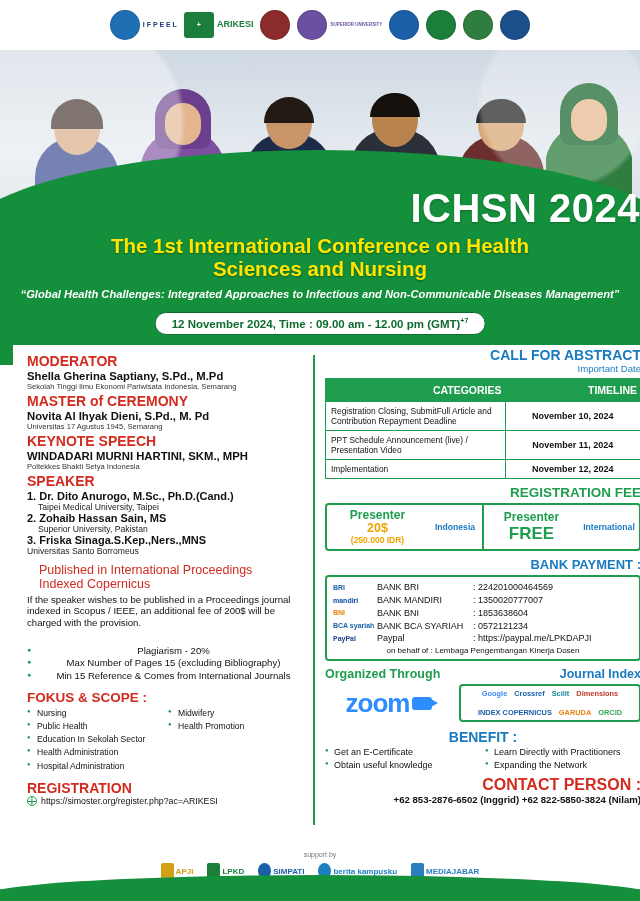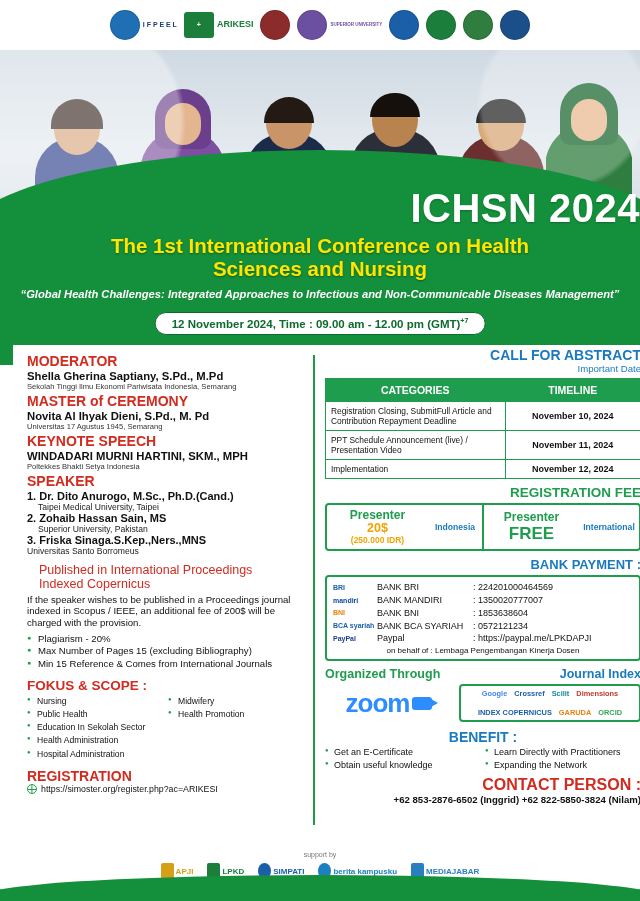--- a/index.html
+++ b/index.html
@@ -101,21 +101,21 @@
   
   .left { position:absolute; top:8px; left:14px; width:282px; }
   .h-red { color:#d22b1f; font-size:14px; font-weight:bold; margin:0 0 1px; }
   .name { font-size:11.3px; font-weight:bold; color:#111; margin:0; }
   .inst { font-size:7.6px; color:#333; margin:0 0 2px; }
   .spk-list { margin:1px 0 0; padding:0; list-style:none; }
   .spk-list li { font-size:11px; font-weight:bold; color:#111; margin:0; }
   .spk-list .i { font-size:8.6px; font-weight:normal; color:#222; display:block; padding-left:11px; }
   .pub-title { color:#d22b1f; font-size:12.5px; font-weight:normal; line-height:1.15; margin:7px 12px 2px; }
   .pub-body { font-size:9.6px; color:#111; line-height:1.22; margin:0; }
-  .bullets { margin:4px 0 0; padding:0; list-style:none; }
+  .bullets { margin:16px 0 0; padding:0; list-style:none;text-align:center; }
   .bullets li { font-size:9.6px; color:#111; line-height:1.3; padding-left:11px; position:relative; }
   .bullets li:before {
     content:"●"; position:absolute; left:0; top:0; color:#1f9d4e; font-size:7px;
   }
   .fokus { color:#d22b1f; font-size:13.5px; font-weight:bold; margin:8px 0 2px; }
   .fokus-grid { display:flex; }
   .fokus-col { width:50%; }
   .fokus-col ul { margin:0; padding:0; list-style:none; }
   .fokus-col li { font-size:8.6px; color:#111; line-height:1.52; padding-left:10px; position:relative; }
   .fokus-col li:before { content:"●"; position:absolute; left:0; top:0; color:#1f9d4e; font-size:6px; }
@@ -129,21 +129,21 @@
   .globe:after { content:""; position:absolute; left:50%; top:0; width:1.2px; height:100%; background:#1f9d4e; transform:translateX(-50%); }
 
   
   .right { position:absolute; top:2px; left:312px; width:316px; }
   .cfa { color:#1a7ac0; font-size:14px; font-weight:bold; text-align:right; margin:0; }
   .cfa-sub { color:#1a7ac0; font-size:9.6px; text-align:right; margin:0 0 4px; }
 
   table.tbl { width:100%; border-collapse:collapse; background:#fff; }
   table.tbl th {
     background:#1f9d4e; color:#fff; font-size:10.5px; padding:5px 3px;
-    border:1px solid #1f9d4e; text-align:center; font-weight:bold;
+    border:1px solid #1f9d4e; text-align:right; font-weight:bold;
   }
   table.tbl td {
     border:1px solid #1f9d4e; font-size:8.4px; padding:4px 5px; color:#111; vertical-align:middle;
   }
   table.tbl td.tl { width:57%; line-height:1.2; }
   table.tbl td.tr { text-align:center; font-weight:bold; font-size:9px; }
 
   .regfee { color:#1f9d4e; font-size:13.5px; font-weight:bold; text-align:right; margin:6px 0 3px; }
   .feebox {
     border:2px solid #1f9d4e; border-radius:4px; display:flex; align-items:stretch; overflow:hidden; height:48px;

